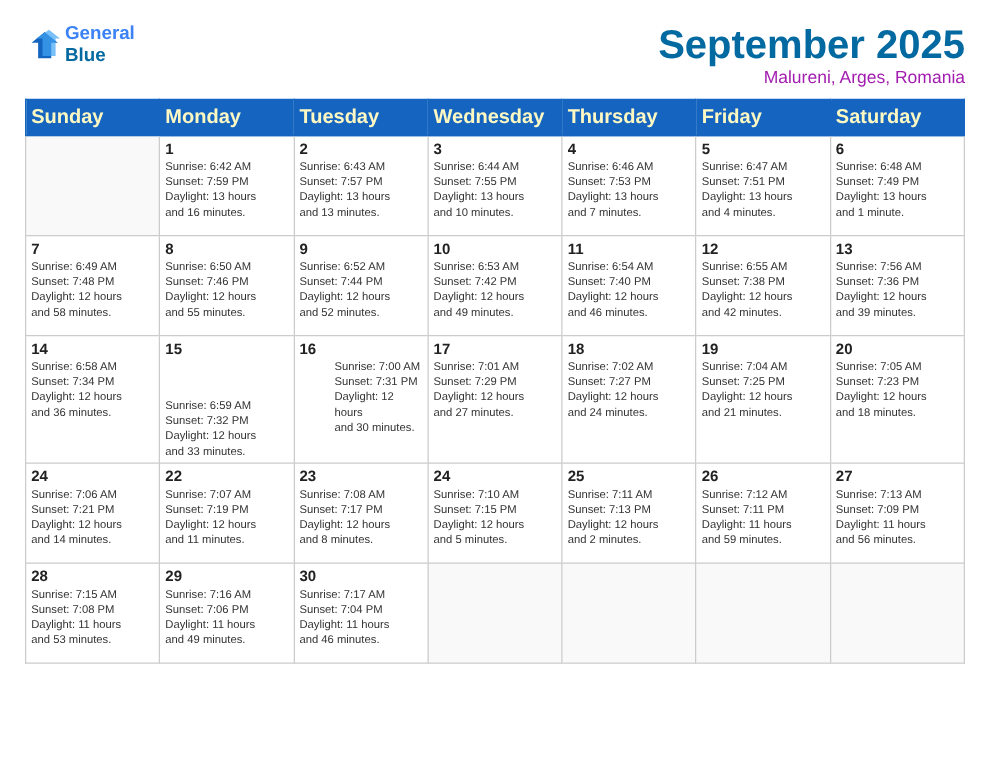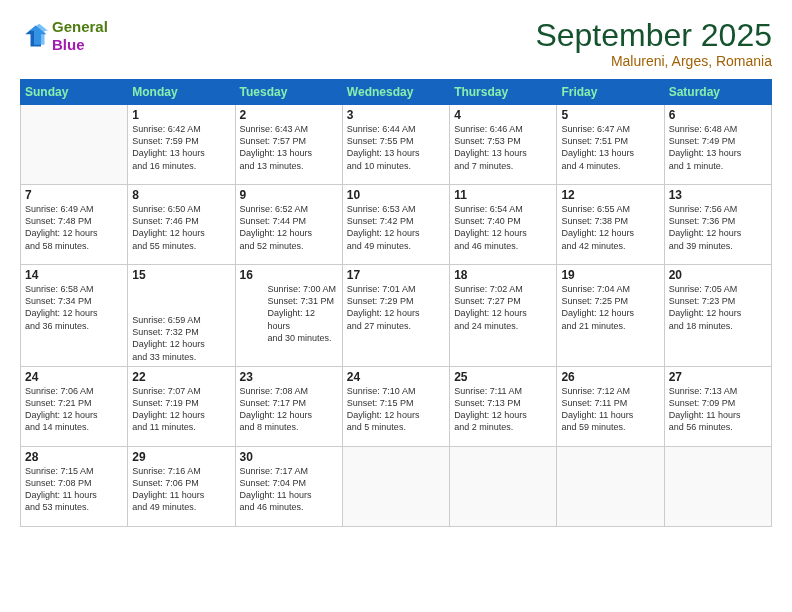--- a/index.html
+++ b/index.html
@@ -27,49 +27,49 @@
       align-items: center;
       gap: 4px;
     }
     .logo-text {
       font-size: 15px;
       font-weight: bold;
       color: #333;
       line-height: 1.2;
     }
     .logo-text span {
-      color: #4d7c0f;
+      color: #3b82f6;
     }
     .logo-icon {
       width: 28px;
       height: 28px;
     }
     .title-block {
       text-align: right;
     }
     .month-title {
       font-size: 32px;
-      font-weight: normal;
-      color: #14532d;
+      font-weight: bold;
+      color: #0369a1;
       line-height: 1.1;
       text-align: center;
     }
     .location {
       font-size: 14px;
-      color: #a16207;
+      color: #a21caf;
     }
     .calendar {
       width: 100%;
       border-collapse: collapse;
       border: 1px solid #ccc;
     }
     .calendar th {
       background: #1565c0;
-      color: #86efac;
-      font-size: 12px;
+      color: #fef9c3;
+      font-size: 16px;
       font-weight: bold;
       padding: 5px 4px;
       text-align: left;
       border: 1px solid #1565c0;
     }
     .calendar td {
       vertical-align: top;
       border: 1px solid #ccc;
       padding: 3px 4px;
       width: calc(100% / 7);
@@ -99,21 +99,21 @@
 
 <div class="page">
   <div class="header">
     <div class="logo">
       <svg class="logo-icon" viewBox="0 0 32 32">
         <polygon points="18,4 30,14 24,14 24,28 12,28 12,14 6,14" fill="#1565c0"></polygon>
         <polygon points="22,2 32,10 28,10 28,26 16,26 16,10 10,10" fill="#42a5f5" opacity="0.7"></polygon>
       </svg>
       <div class="logo-text">
         <div><span>General</span></div>
-        <div><span style="color:#a21caf;text-align:right;">Blue</span></div>
+        <div><span style="color:#0369a1;text-align:right;">Blue</span></div>
       </div>
     </div>
     <div class="title-block">
       <div class="month-title">September 2025</div>
       <div class="location">Malureni, Arges, Romania</div>
     </div>
   </div>
 
   <table class="calendar">
     <thead>

